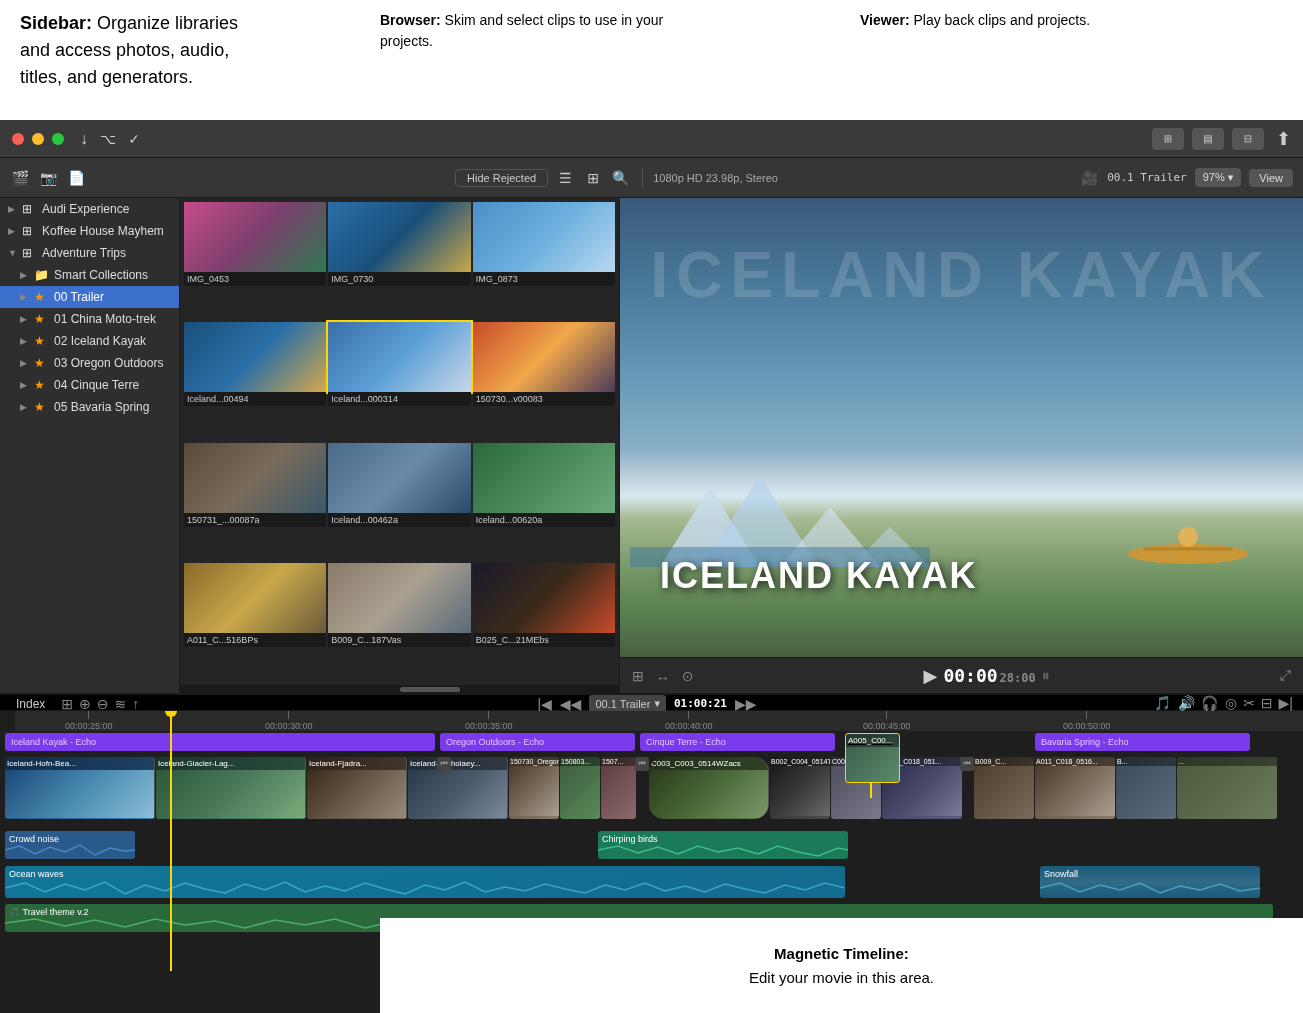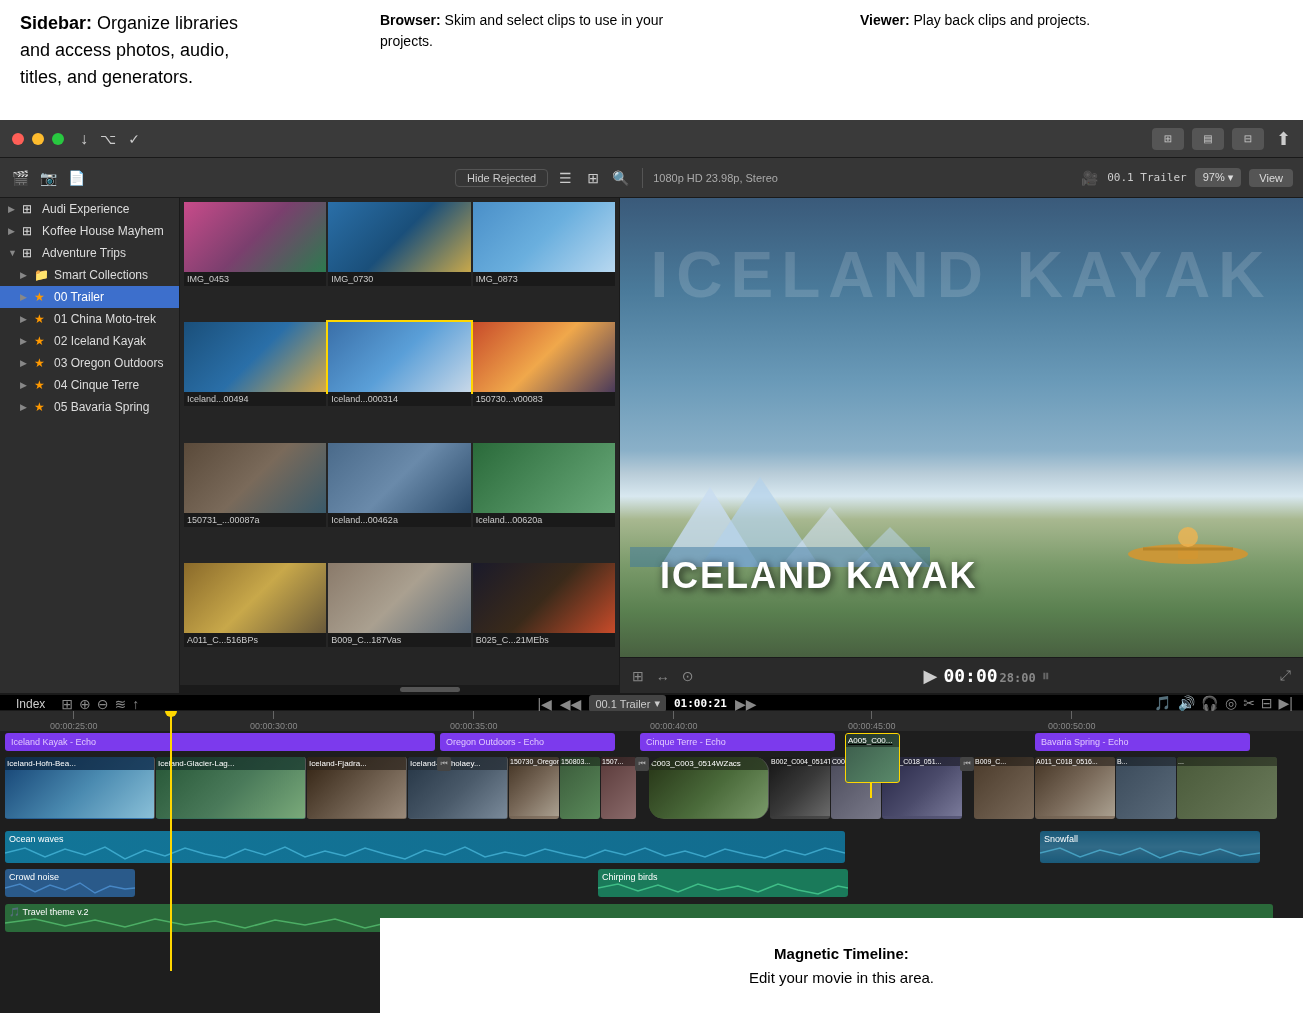--- a/index.html
+++ b/index.html
@@ -219,20 +219,21 @@
     }
 
     
     .timecode-ruler {
       height: 20px;
       background: #2a2a2a;
       display: flex;
       align-items: center;
       position: relative;
       overflow: hidden;
+      margin-left: 15px;
     }
     .ruler-tick {
       position: absolute;
       top: 0;
       display: flex;
       flex-direction: column;
       align-items: center;
     }
     .ruler-tick-line { width: 1px; height: 8px; background: #666; }
     .ruler-tick-label { font-size: 9px; color: #888; margin-top: 2px; white-space: nowrap; }
@@ -610,21 +611,21 @@
       <div style="position:absolute;left:845px;top:22px;width:55px;height:50px;background:linear-gradient(135deg,#3a5a4a,#5a8a6a);border-radius:3px;border:1px solid #ffd700;z-index:20;overflow:hidden;text-decoration:underline;">
         <div style="font-size:8px;color:#fff;padding:2px;background:rgba(0,0,0,0.4);">A005_C00...</div>
       </div>
 
       <div style="position:absolute;left:870px;top:72px;width:2px;height:15px;background:#ffd700;z-index:19;"></div>
 
       <div class="echo-track" style="height:22px;background:#1e1e1e;position:relative;">
         <div class="echo-clip" style="left:5px;width:430px;background:#7c3aed;border-radius:3px;height:18px;top:2px;display:flex;align-items:center;padding-left:6px;">
           <span style="font-size:9px;color:#e0c8ff;white-space:nowrap;">Iceland Kayak - Echo</span>
         </div>
-        <div class="echo-clip" style="left:440px;width:175px;background:#7c3aed;border-radius:3px;height:18px;top:2px;display:flex;align-items:center;padding-left:6px;">
+        <div class="echo-clip" style="left:440px;width:195px;background:#7c3aed;border-radius:3px;height:18px;top:2px;display:flex;align-items:center;padding-left:6px;">
           <span style="font-size:9px;color:#e0c8ff;white-space:nowrap;">Oregon Outdoors - Echo</span>
         </div>
         <div class="echo-clip" style="left:640px;width:195px;background:#7c3aed;border-radius:3px;height:18px;top:2px;display:flex;align-items:center;padding-left:6px;">
           <span style="font-size:9px;color:#e0c8ff;white-space:nowrap;">Cinque Terre - Echo</span>
         </div>
         <div class="echo-clip" style="left:1035px;width:215px;background:#7c3aed;border-radius:3px;height:18px;top:2px;display:flex;align-items:center;padding-left:6px;">
           <span style="font-size:9px;color:#e0c8ff;white-space:nowrap;">Bavaria Spring - Echo</span>
         </div>
       </div>
 
@@ -688,20 +689,35 @@
         </div>
         <div style="position:absolute;left:1035px;width:80px;height:62px;top:4px;background:linear-gradient(135deg,#5a4a3a,#8a7a6a);border-radius:3px;overflow:hidden;">
           <div style="font-size:7px;color:#fff;padding:1px;background:rgba(0,0,0,0.4);">A011_C018_0516...</div>
           <div style="width:100%;height:50px;background:linear-gradient(135deg,#4a3a2a,#7a6a5a,#aaa090);"></div>
         </div>
         <div style="position:absolute;left:1116px;width:60px;height:62px;top:4px;background:linear-gradient(135deg,#3a4a5a,#5a6a7a);border-radius:3px;overflow:hidden;">
           <div style="font-size:7px;color:#fff;padding:1px;background:rgba(0,0,0,0.4);">B...</div>
         </div>
         <div style="position:absolute;left:1177px;width:100px;height:62px;top:4px;background:linear-gradient(135deg,#4a5a3a,#6a7a5a);border-radius:3px;overflow:hidden;">
           <div style="font-size:7px;color:#fff;padding:1px;background:rgba(0,0,0,0.4);">...</div>
+        </div>
+      </div>
+
+      <div class="audio-track" style="height:35px;background:#1e1e1e;position:relative;">
+        <div class="audio-clip" style="left:5px;width:130px;top:3px;height:28px;background:#2a5a8a;border-radius:3px;">
+          <div class="audio-clip-label">Crowd noise</div>
+          <svg style="position:absolute;bottom:2px;left:0;right:0;width:100%;height:14px;" viewBox="0 0 130 14" preserveAspectRatio="none">
+            <polyline points="0,7 15,3 30,11 45,4 60,9 75,2 90,12 105,5 120,8 130,7" fill="none" stroke="rgba(100,180,255,0.5)" stroke-width="1.5"></polyline>
+          </svg>
+        </div>
+        <div class="audio-clip" style="left:598px;width:250px;top:3px;height:28px;background:#1a7a5a;border-radius:3px;">
+          <div class="audio-clip-label">Chirping birds</div>
+          <svg style="position:absolute;bottom:2px;left:0;right:0;width:100%;height:14px;" viewBox="0 0 250 14" preserveAspectRatio="none">
+            <polyline points="0,7 20,3 40,10 60,4 80,11 100,3 120,9 140,5 160,11 180,3 200,9 220,13 240,5 250,7" fill="none" stroke="rgba(100,255,180,0.5)" stroke-width="1.5"></polyline>
+          </svg>
         </div>
       </div>
 
       <div class="audio-track" style="height:38px;background:#1e1e1e;position:relative;">
         <div class="audio-clip" style="left:5px;width:840px;top:3px;height:32px;background:#1a5a7a;border-radius:3px;">
           <div class="audio-waveform" style="background:linear-gradient(90deg,rgba(0,180,220,0.3),rgba(0,150,190,0.3));width:100%;height:100%;"></div>
           <div class="audio-clip-label">Ocean waves</div>
           <svg style="position:absolute;bottom:2px;left:0;right:0;width:100%;height:16px;" viewBox="0 0 840 16" preserveAspectRatio="none">
             <polyline points="0,8 20,3 40,12 60,4 80,10 100,2 120,14 140,5 160,11 180,3 200,9 220,13 240,4 260,10 280,2 300,12 320,6 340,11 360,3 380,9 400,14 420,5 440,10 460,2 480,12 500,7 520,11 540,4 560,9 580,13 600,5 620,10 640,3 660,11 680,6 700,12 720,4 740,9 760,13 780,5 800,10 820,3 840,8" fill="none" stroke="rgba(100,220,255,0.5)" stroke-width="1.5"></polyline>
           </svg>
@@ -709,35 +725,20 @@
         <div class="audio-clip" style="left:1040px;width:220px;top:3px;height:32px;background:#1a5a7a;border-radius:3px;">
           <div class="audio-waveform"></div>
           <div class="audio-clip-label">Snowfall</div>
           <svg style="position:absolute;bottom:2px;left:0;right:0;width:100%;height:16px;" viewBox="0 0 220 16" preserveAspectRatio="none">
             <polyline points="0,8 20,3 40,12 60,5 80,10 100,3 120,13 140,6 160,10 180,4 200,11 220,8" fill="none" stroke="rgba(100,220,255,0.5)" stroke-width="1.5"></polyline>
           </svg>
         </div>
       </div>
 
       <div class="audio-track" style="height:35px;background:#1e1e1e;position:relative;">
-        <div class="audio-clip" style="left:5px;width:130px;top:3px;height:28px;background:#2a5a8a;border-radius:3px;">
-          <div class="audio-clip-label">Crowd noise</div>
-          <svg style="position:absolute;bottom:2px;left:0;right:0;width:100%;height:14px;" viewBox="0 0 130 14" preserveAspectRatio="none">
-            <polyline points="0,7 15,3 30,11 45,4 60,9 75,2 90,12 105,5 120,8 130,7" fill="none" stroke="rgba(100,180,255,0.5)" stroke-width="1.5"></polyline>
-          </svg>
-        </div>
-        <div class="audio-clip" style="left:598px;width:250px;top:3px;height:28px;background:#1a7a5a;border-radius:3px;">
-          <div class="audio-clip-label">Chirping birds</div>
-          <svg style="position:absolute;bottom:2px;left:0;right:0;width:100%;height:14px;" viewBox="0 0 250 14" preserveAspectRatio="none">
-            <polyline points="0,7 20,3 40,10 60,4 80,11 100,3 120,9 140,5 160,11 180,3 200,9 220,13 240,5 250,7" fill="none" stroke="rgba(100,255,180,0.5)" stroke-width="1.5"></polyline>
-          </svg>
-        </div>
-      </div>
-
-      <div class="audio-track" style="height:35px;background:#1e1e1e;position:relative;">
         <div class="audio-clip" style="left:5px;width:1268px;top:3px;height:28px;background:#2a6a3a;border-radius:3px;">
           <div class="audio-clip-label">🎵 Travel theme v.2</div>
           <svg style="position:absolute;bottom:2px;left:0;right:0;width:100%;height:14px;" viewBox="0 0 1268 14" preserveAspectRatio="none">
             <polyline points="0,7 30,3 60,10 90,4 120,11 150,3 180,9 210,5 240,12 270,4 300,9 330,3 360,12 390,5 420,10 450,3 480,11 510,4 540,9 570,13 600,4 630,9 660,3 690,11 720,5 750,10 780,3 810,12 840,5 870,9 900,3 930,12 960,4 990,9 1020,13 1050,5 1080,10 1110,3 1140,11 1170,4 1200,9 1230,13 1260,5 1268,7" fill="none" stroke="rgba(100,220,130,0.6)" stroke-width="1.5"></polyline>
           </svg>
         </div>
       </div>
 
     </div>
 

